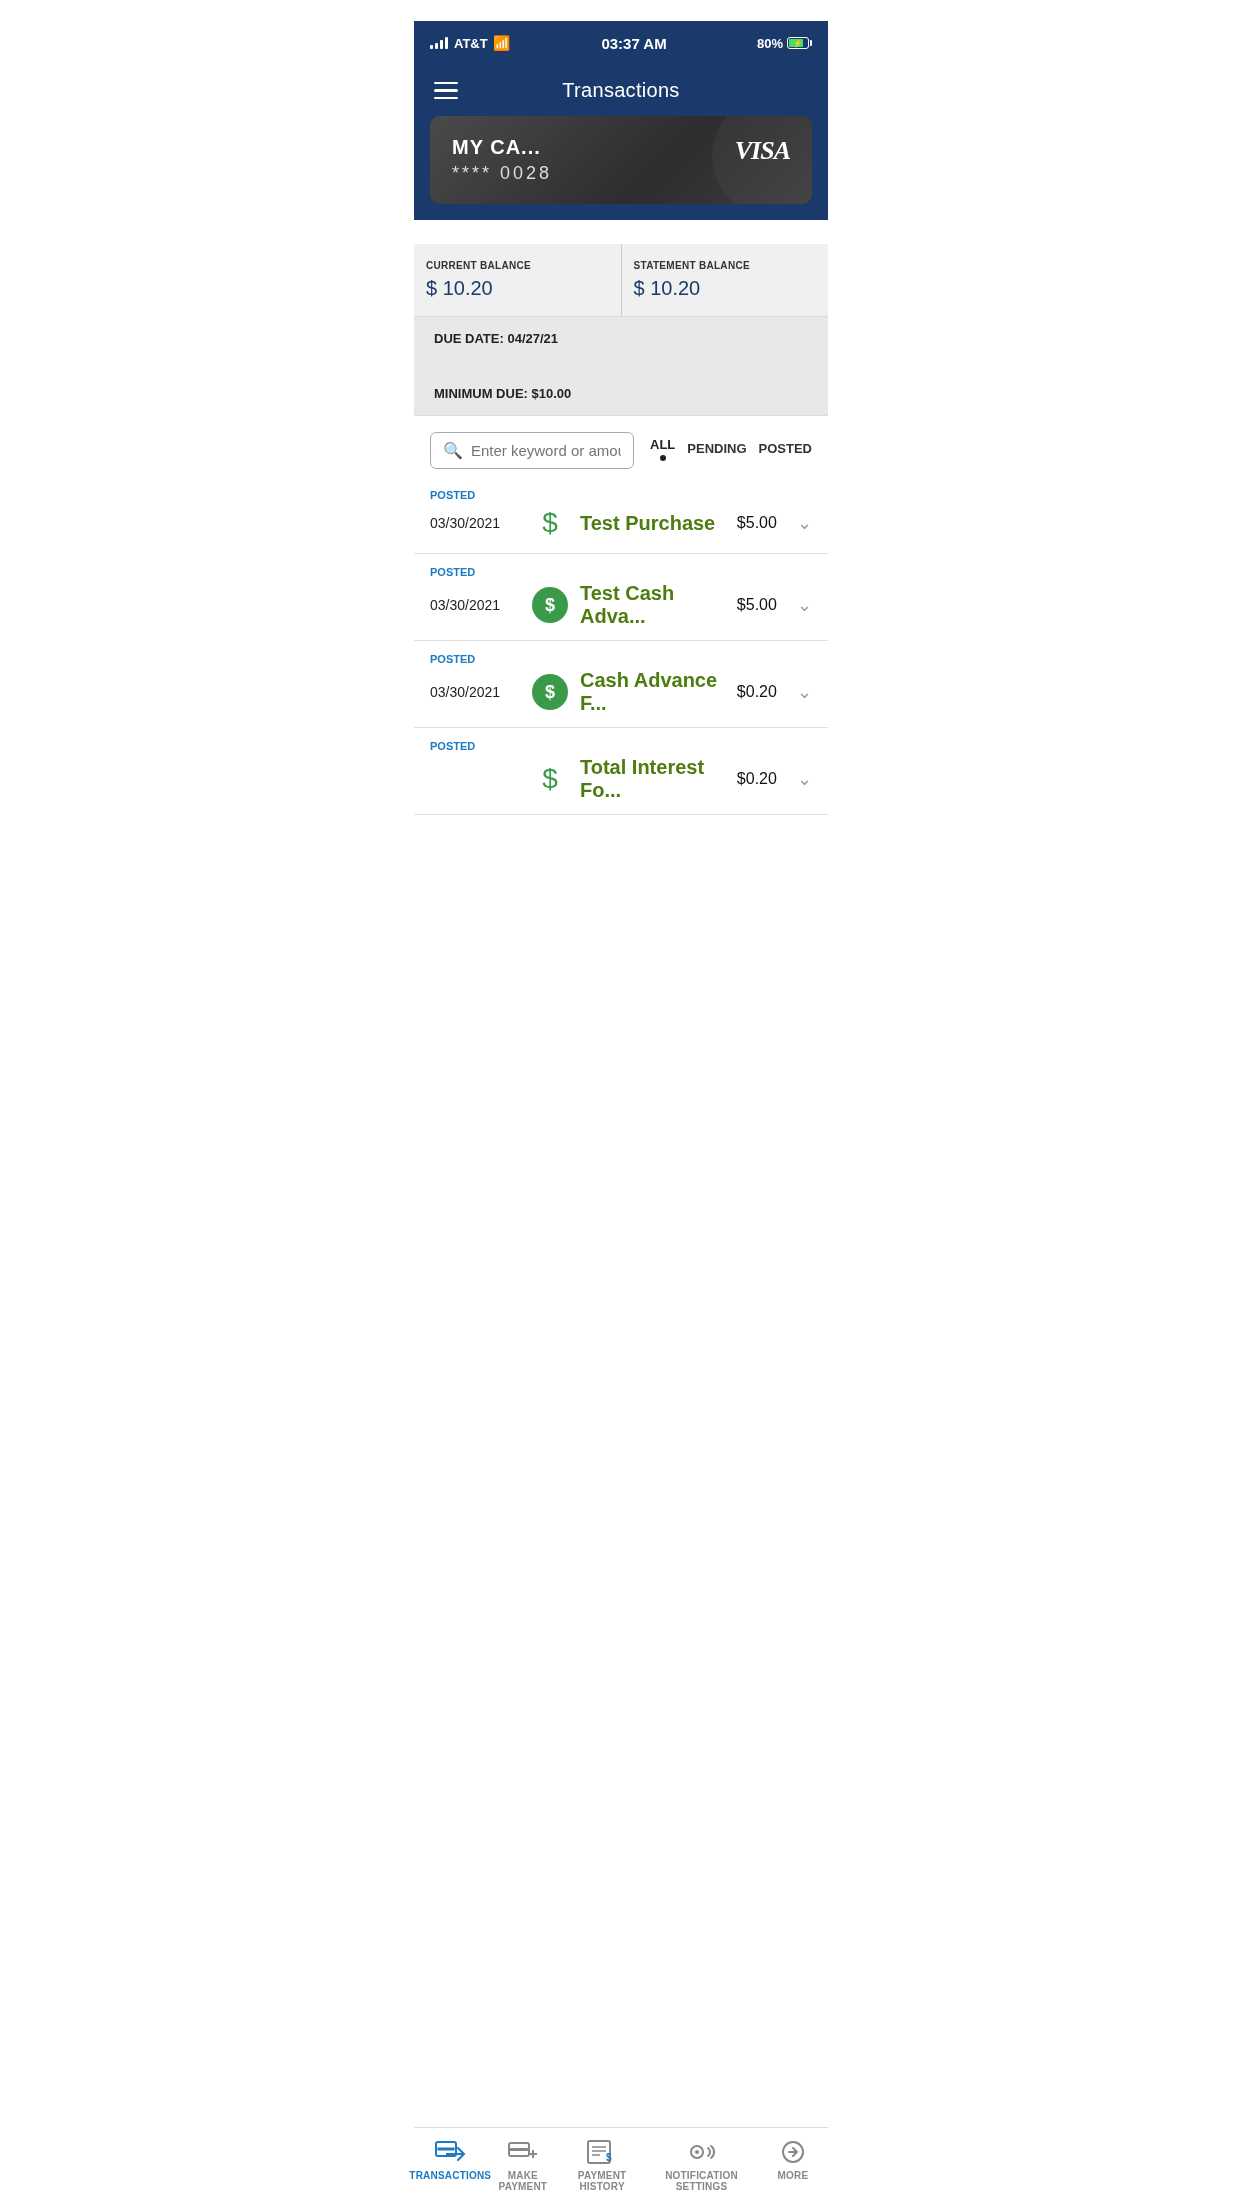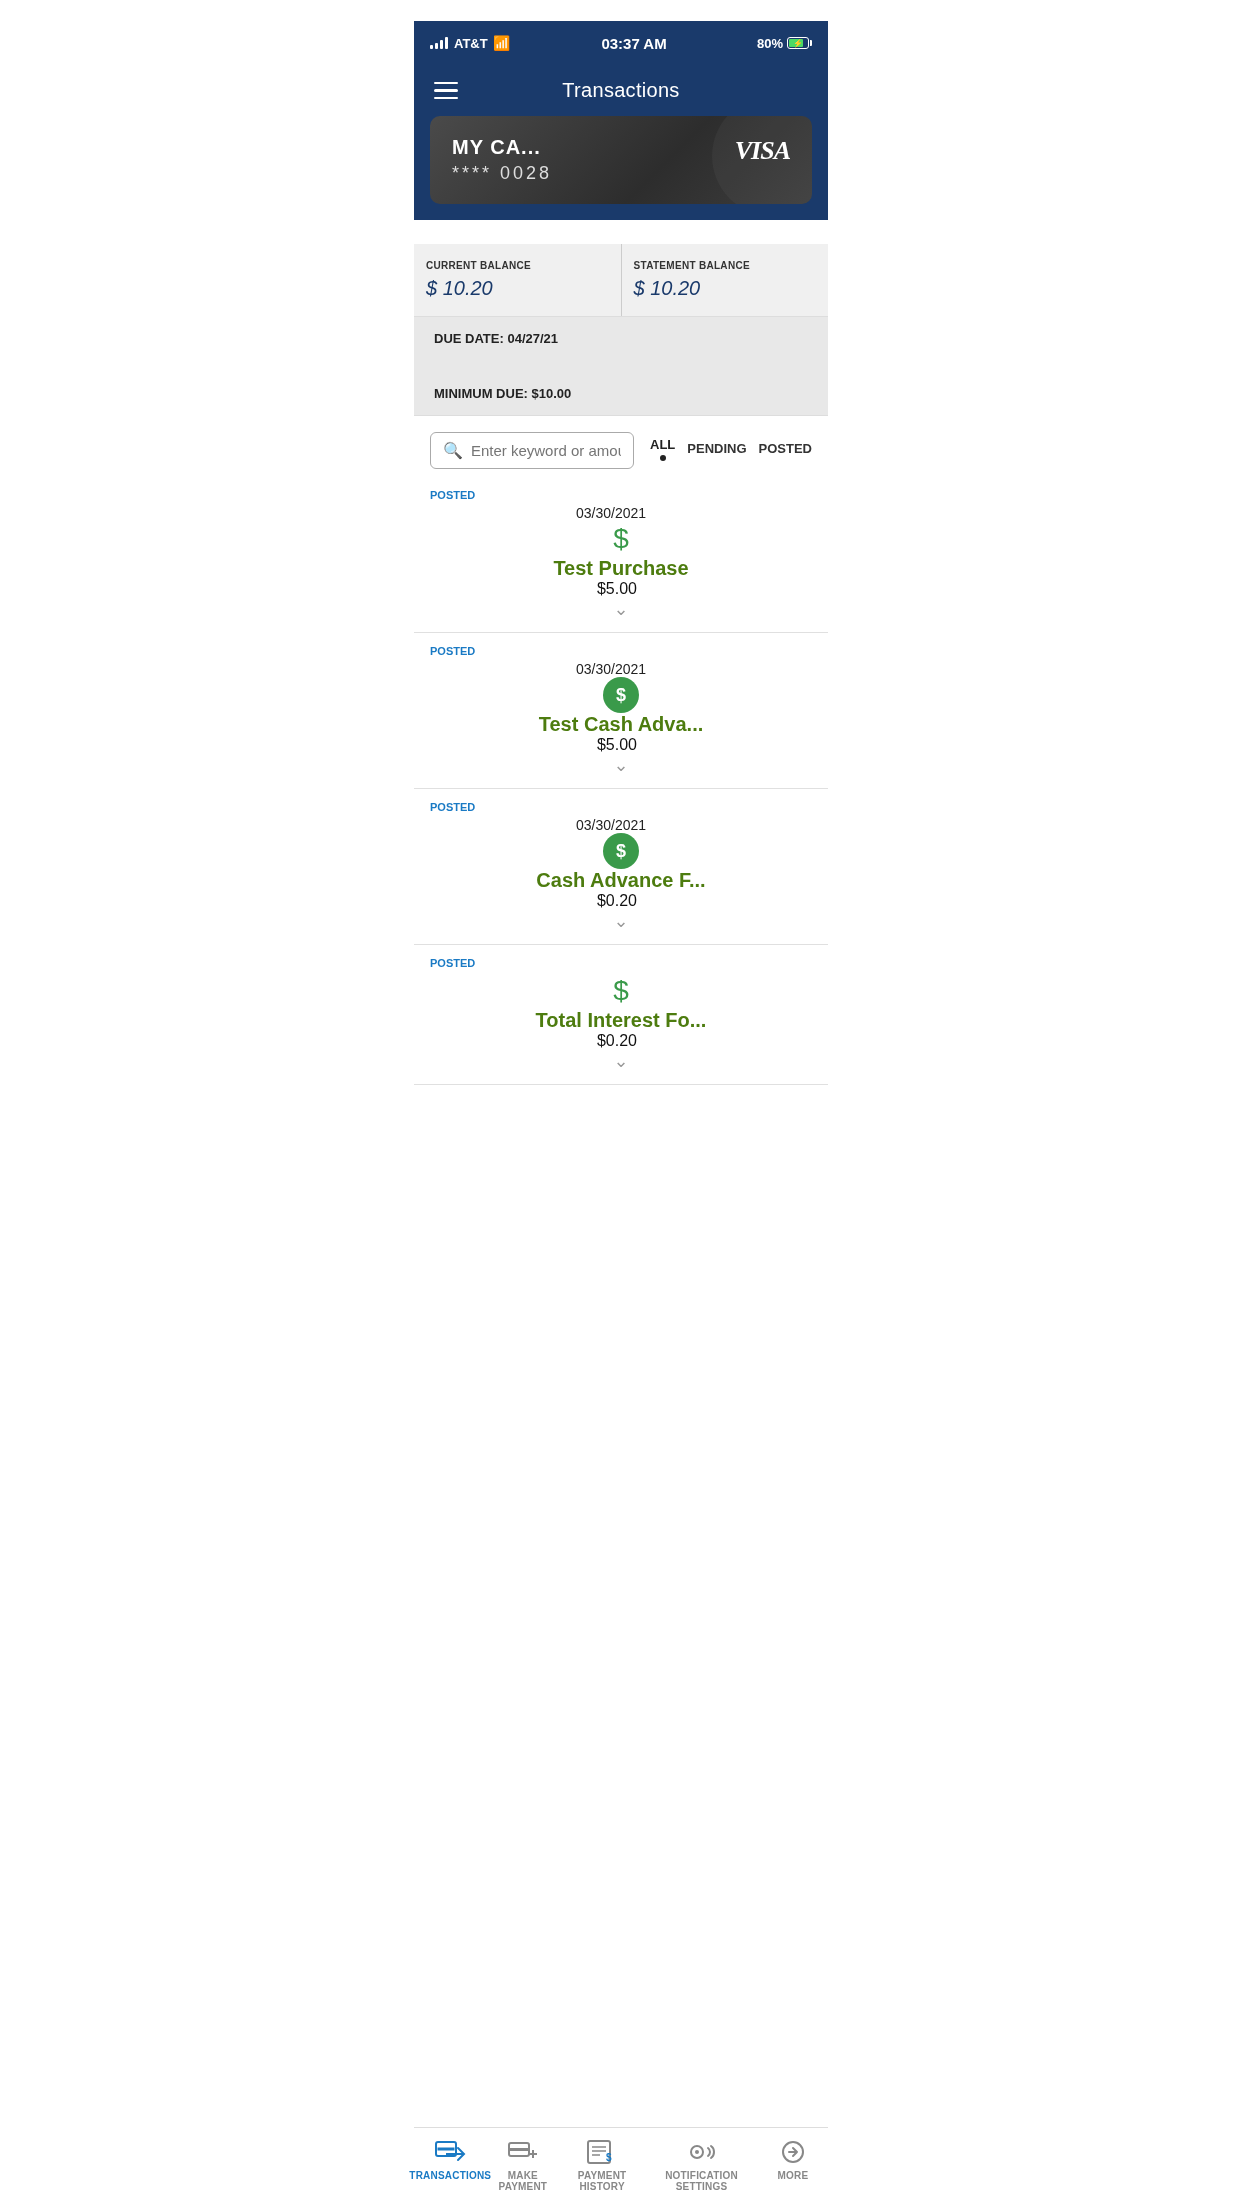--- a/index.html
+++ b/index.html
@@ -179,21 +179,20 @@
       font-weight: 700;
       color: #333;
       text-transform: uppercase;
       letter-spacing: 0.3px;
       margin-bottom: 6px;
     }
     .balance-amount {
       font-size: 20px;
       font-weight: 400;
       color: #1a3a6b;
-      font-style: italic;
     }
 
     
     .due-section {
       background: #e8e8e8;
       display: flex;
       justify-content: center;
       gap: 40px;
       padding: 14px 20px;
       border-bottom: 1px solid #ddd;
@@ -265,22 +264,21 @@
     .transaction-status {
       font-size: 11px;
       font-weight: 700;
       color: #1a7ac4;
       text-transform: uppercase;
       margin-bottom: 4px;
     }
     .transaction-row {
       display: flex;
       align-items: center;
-      gap: 0;
-      flex-direction: column;
+      gap: 12px;
     }
     .transaction-date {
       font-size: 14px;
       color: #222;
       min-width: 90px;
       font-weight: 400;
     }
     .transaction-icon {
       width: 36px;
       height: 36px;

